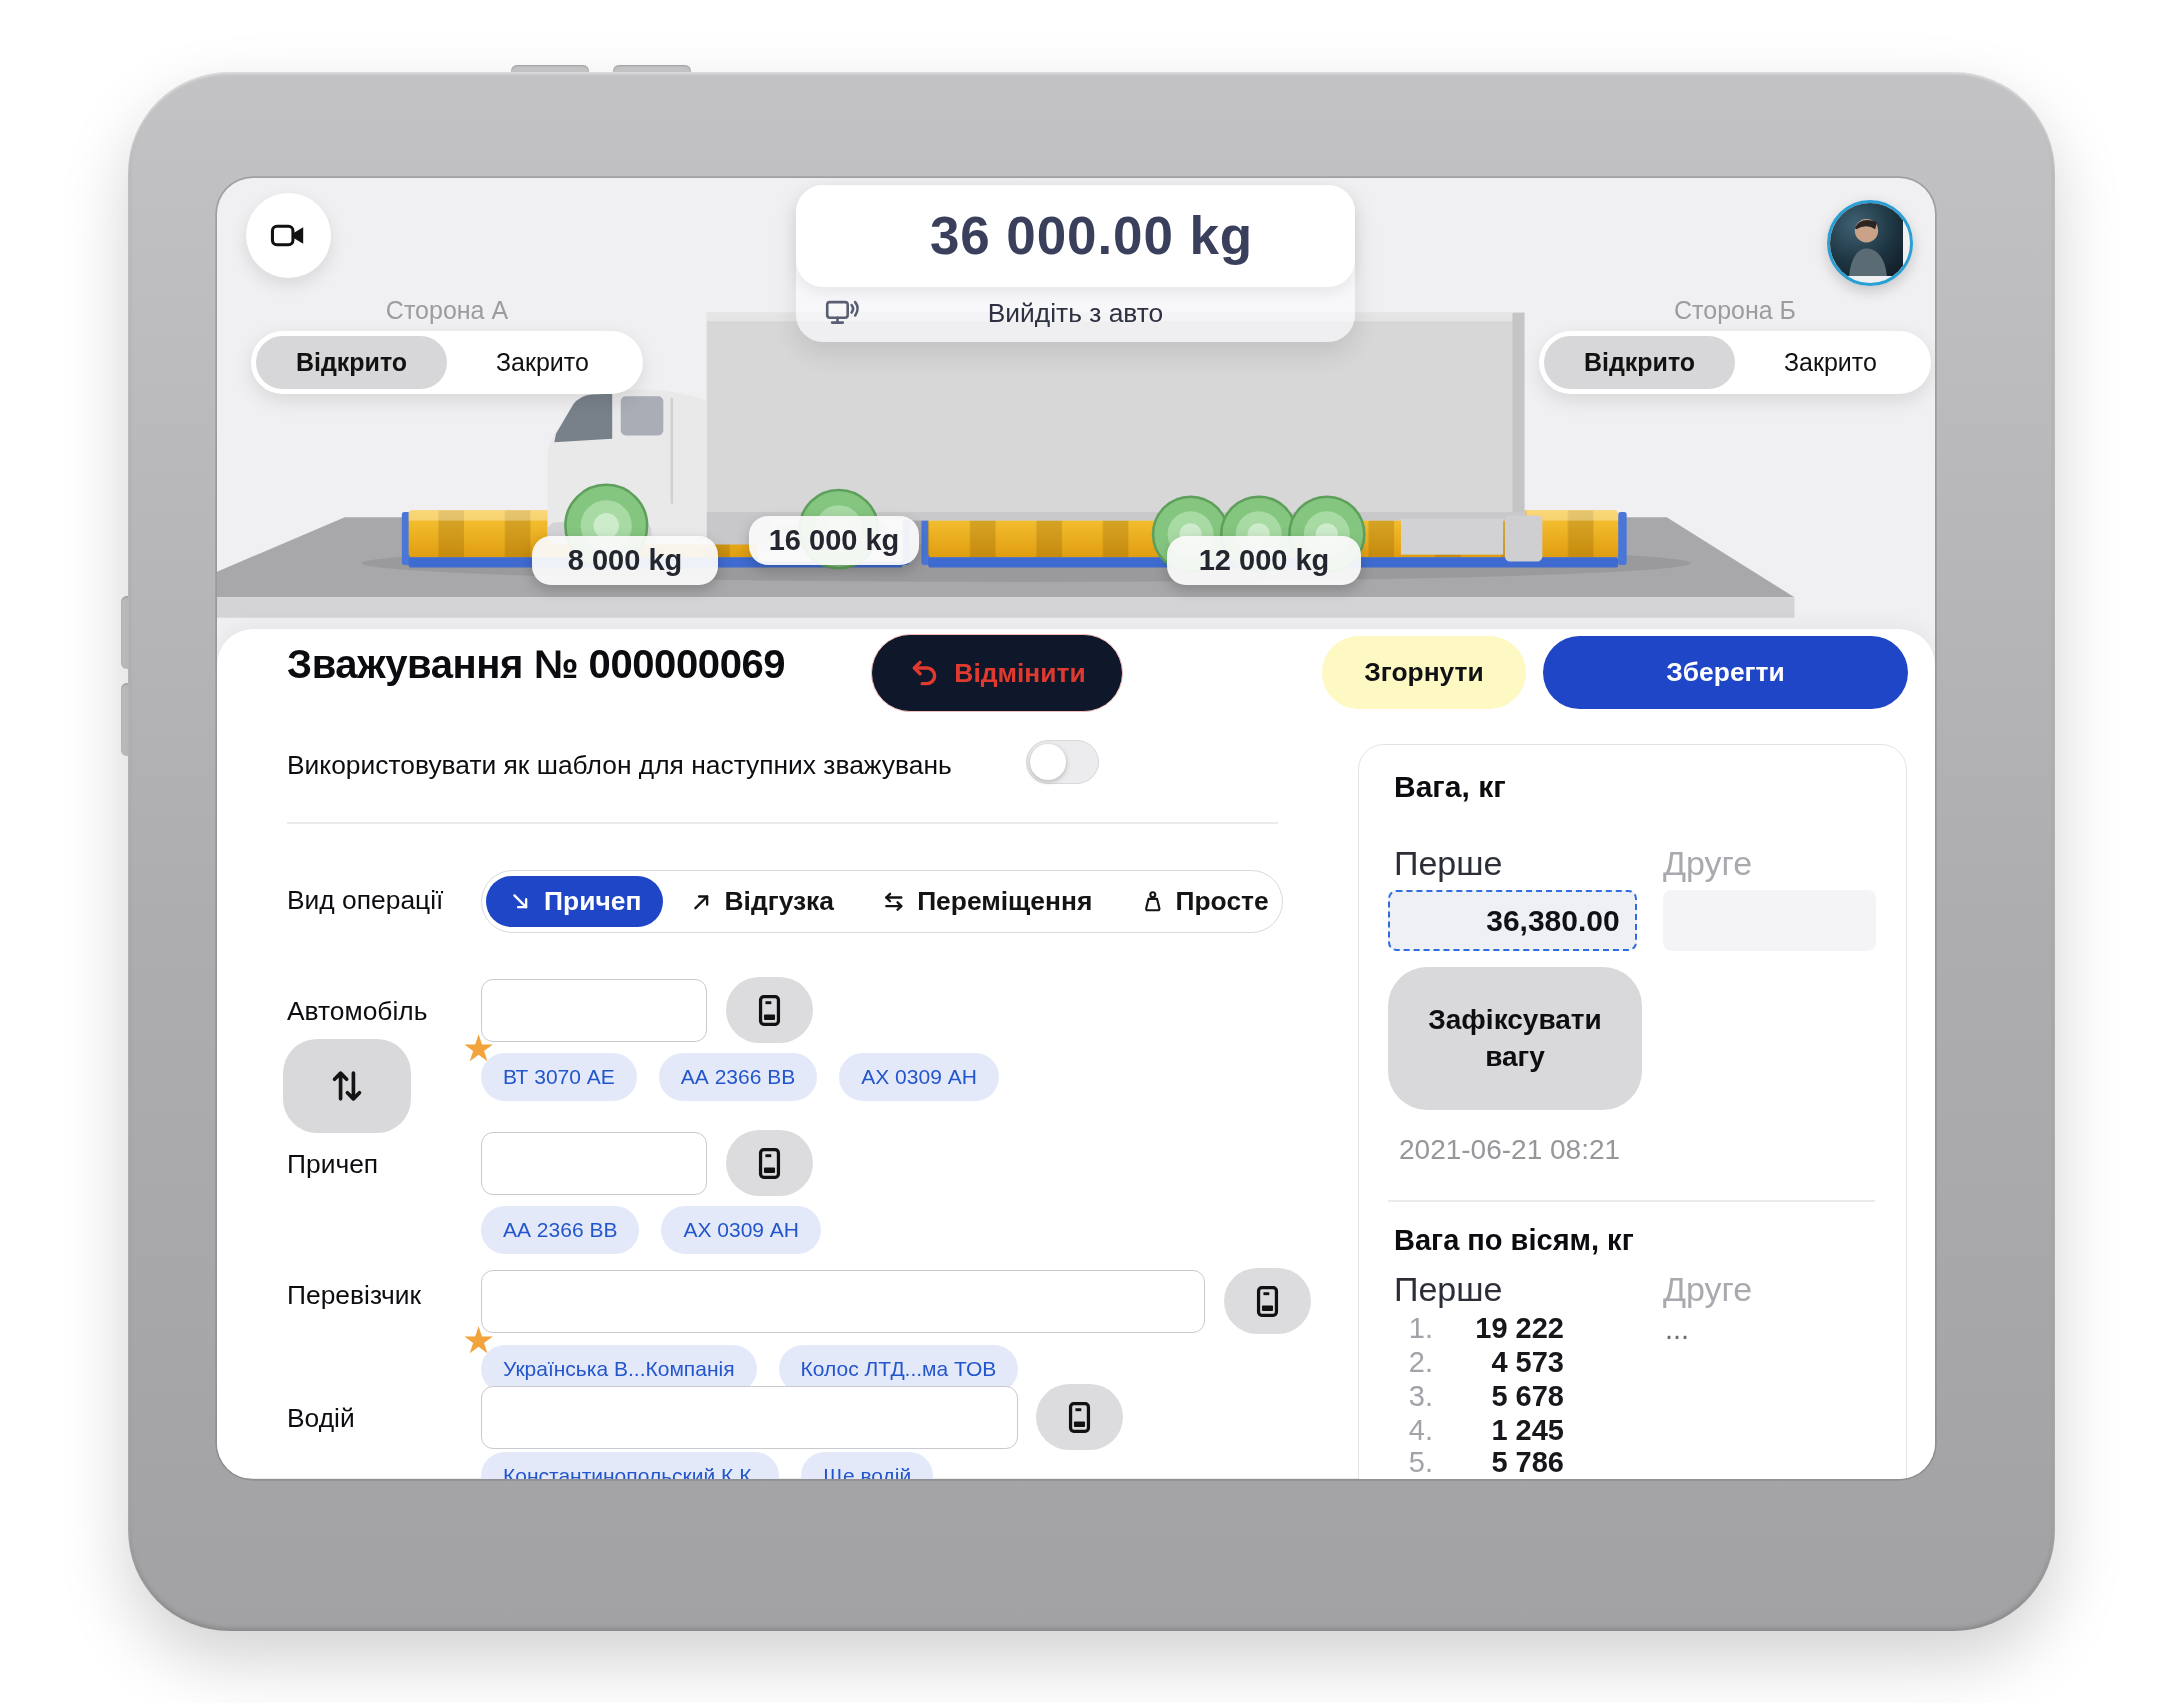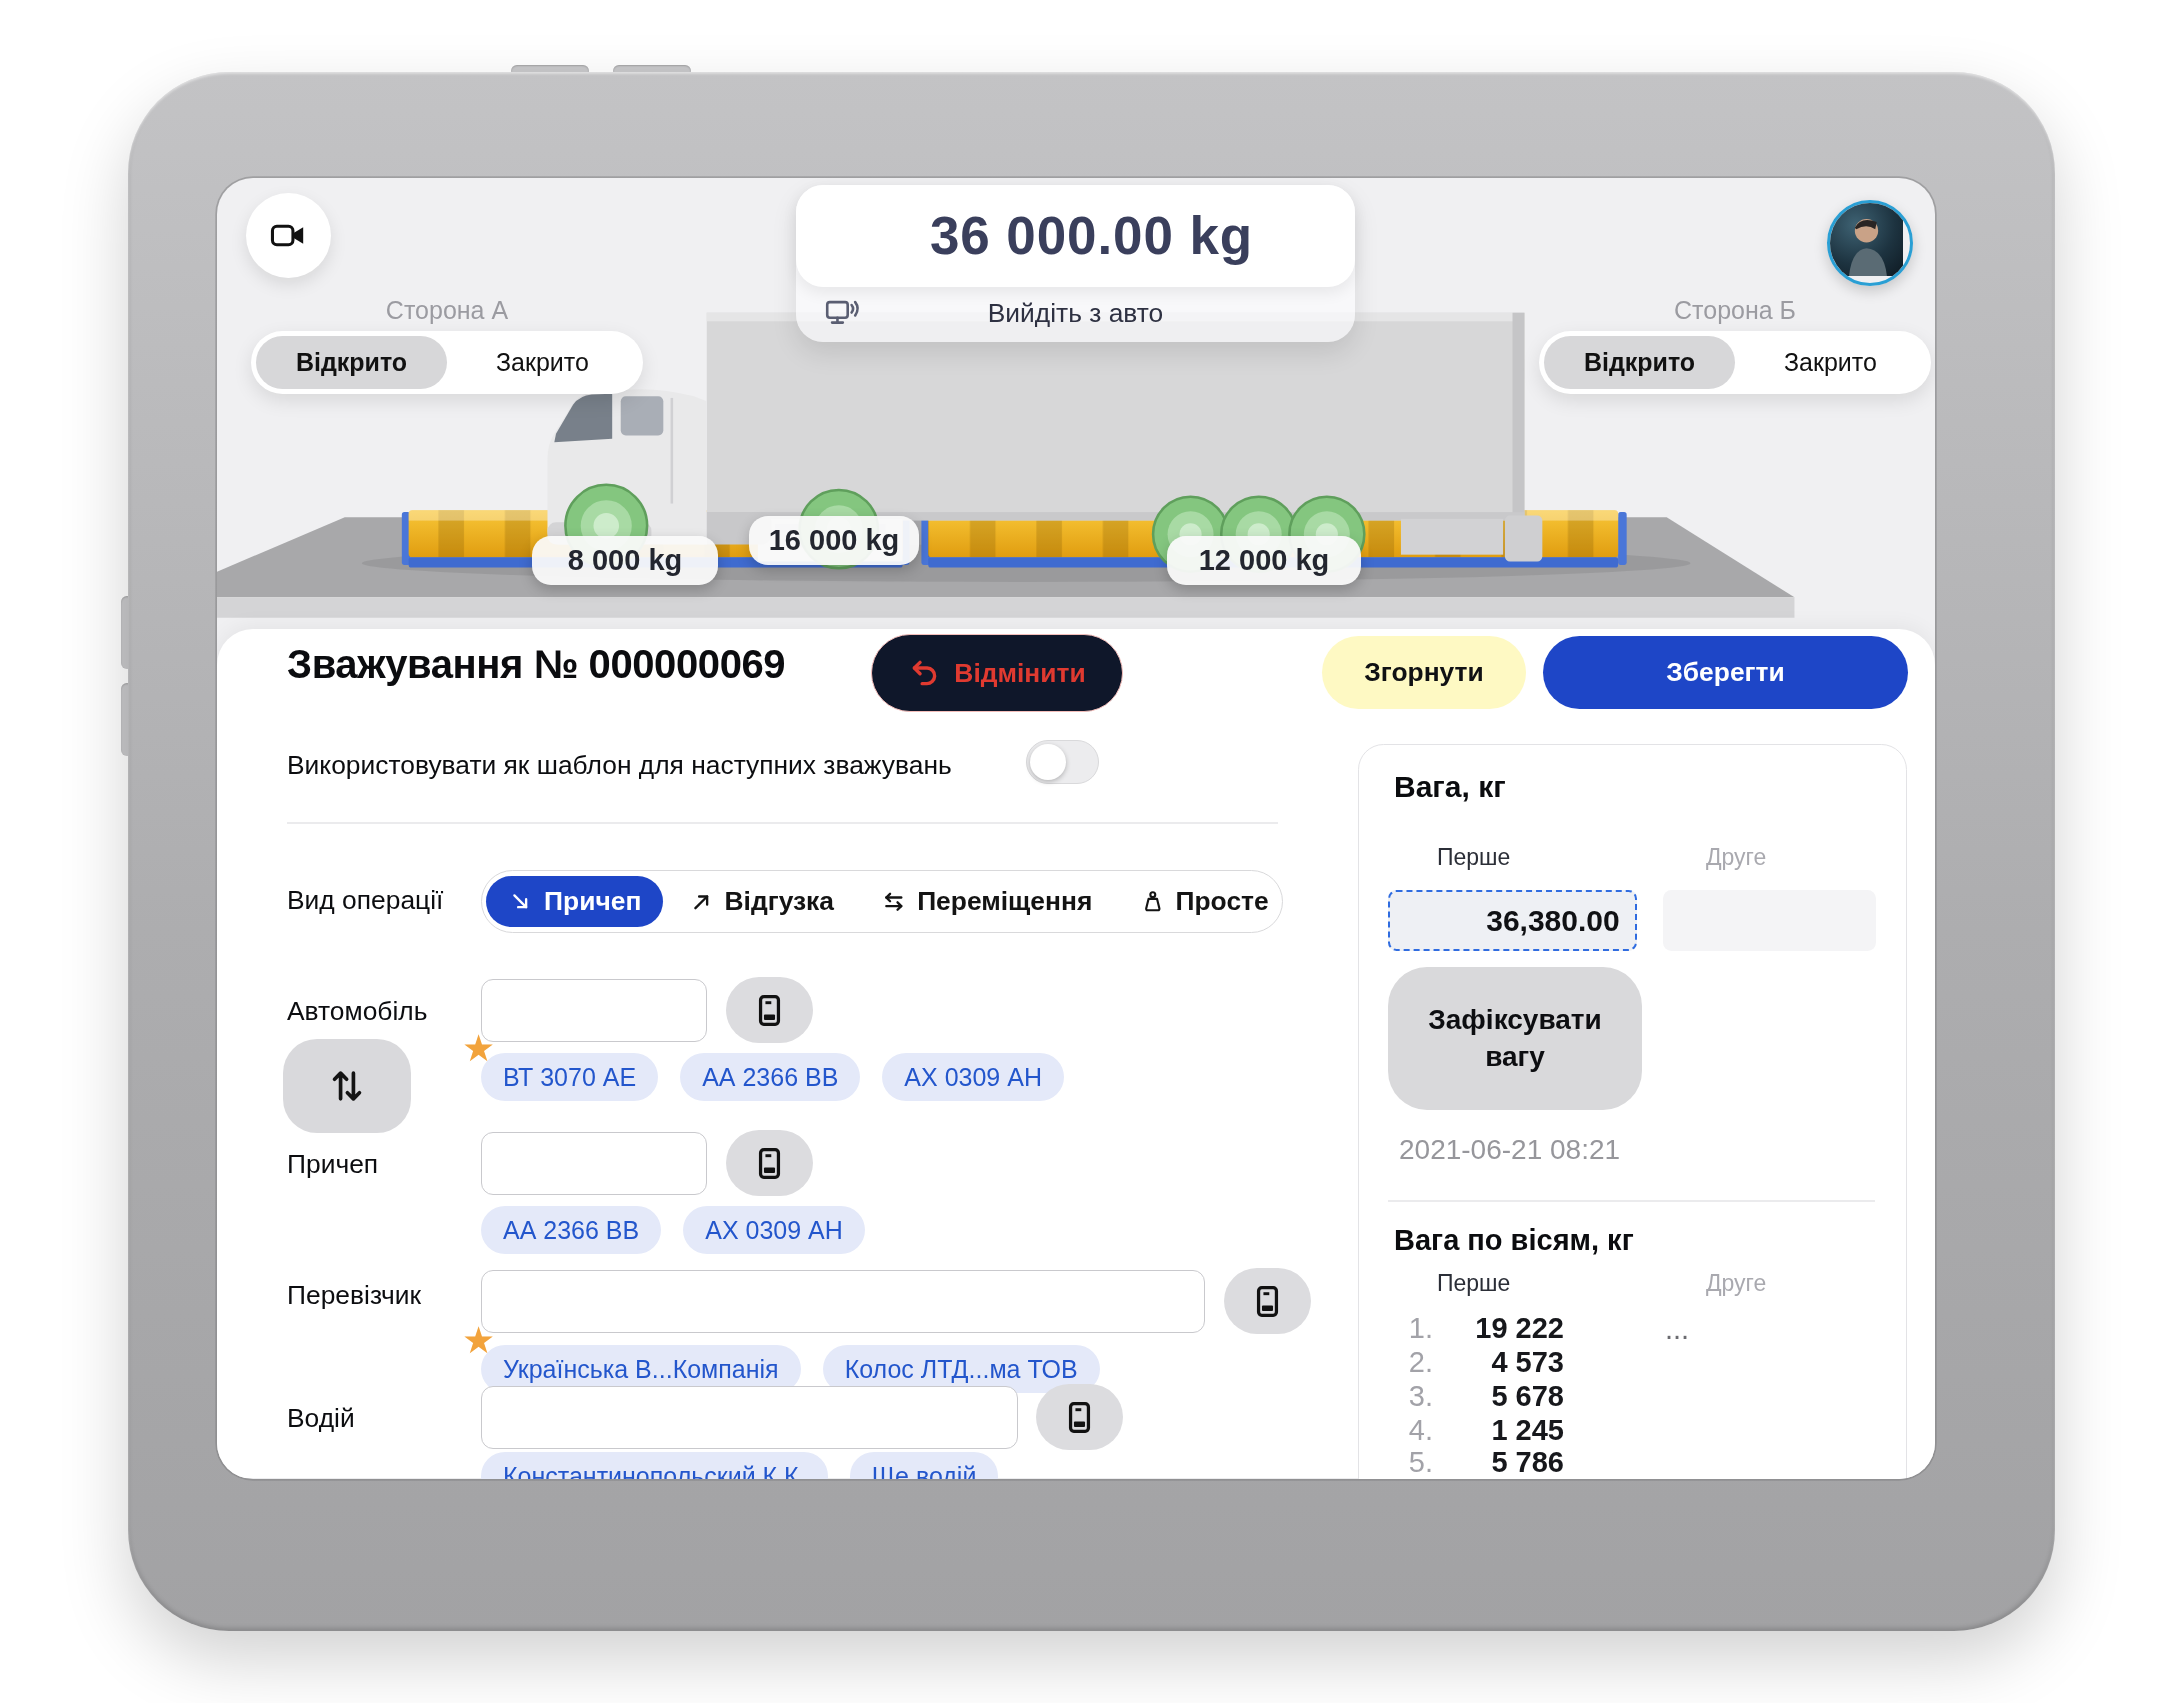--- a/index.html
+++ b/index.html
@@ -63,30 +63,30 @@
   .field-label{font-size:26.4px;color:#0c0d10;}
   .seg-control{left:264px;top:692px;width:802px;height:63px;border:1.7px solid #d9d9db;border-radius:31.5px;
     background:#fff;display:flex;align-items:center;padding:4.3px;box-sizing:border-box;gap:3.4px;}
   .seg-item{height:51px;border-radius:25.6px;display:flex;align-items:center;justify-content:center;gap:10.2px;
     padding:0 22px;font-size:26.4px;color:#141414;font-weight:bold;}
   .seg-item.selected{background:#1e46c7;color:#fff;font-weight:700;}
   .text-input{background:#fff;border:1.7px solid #c9c9cd;border-radius:12px;box-sizing:border-box;
     font-size:26.4px;padding:0 15.3px;font-family:"Liberation Sans",sans-serif;outline:none;}
   .book-btn{width:87px;height:66px;border-radius:33px;background:#dcdcdf;display:flex;align-items:center;justify-content:center;}
   .chip-row{position:absolute;display:flex;gap:22px;align-items:center;}
-  .chip{height:48px;padding:0 22px;border-radius:24px;background:#e4e9f9;color:#2356cc;font-size:25px;
+  .chip{height:48px;padding:0 22px;border-radius:24px;background:#e4e9f9;color:#2356cc;font-size:21px;
     font-weight:500;display:flex;align-items:center;white-space:nowrap;}
   .chip-star{position:absolute;font-size:37px;color:#f2a33c;z-index:5;line-height:1;}
   .swap-btn{left:66px;top:861px;width:128px;height:94px;border-radius:34px;background:#d9d9dc;
     display:flex;align-items:center;justify-content:center;}
   
   .weight-card{left:1141px;top:566px;width:549px;height:767px;background:#fff;border:1.7px solid #e3e3e6;
     border-radius:25.6px;box-sizing:border-box;}
   .wc-title{left:1177px;top:592px;font-size:30px;font-weight:700;color:#0b0c0f;}
-  .wc-sub{font-size:23px;color:#2b2e37;margin-left:43px;}
+  .wc-sub{font-size:34px;color:#2b2e37;}
   .wc-sub.muted{color:#a9a9af;}
   .weight-input-first{left:1171px;top:712px;width:249px;height:61px;background:#eef0f4;
     border:2.6px dashed #2f6ce0;border-radius:8.5px;box-sizing:border-box;font-size:30px;font-weight:700;
     text-align:right;padding:0 15.3px;color:#101114;font-family:"Liberation Sans",sans-serif;outline:none;}
   .weight-input-second{left:1446px;top:712px;width:213px;height:61px;background:#f4f4f6;border:none;
     border-radius:8.5px;box-sizing:border-box;font-size:30px;padding:0 15.3px;font-family:"Liberation Sans",sans-serif;outline:none;}
   .fix-btn{left:1171px;top:789px;width:254px;height:143px;border-radius:39px;background:#d9d9db;
     font-size:28px;font-weight:700;color:#0d0e11;text-align:center;line-height:1.3;padding:0 25.6px;}
   .timestamp{left:1182px;top:956px;font-size:28px;color:#96969b;}
   .axle-row{position:absolute;width:170px;display:flex;font-size:29px;line-height:34px;}

